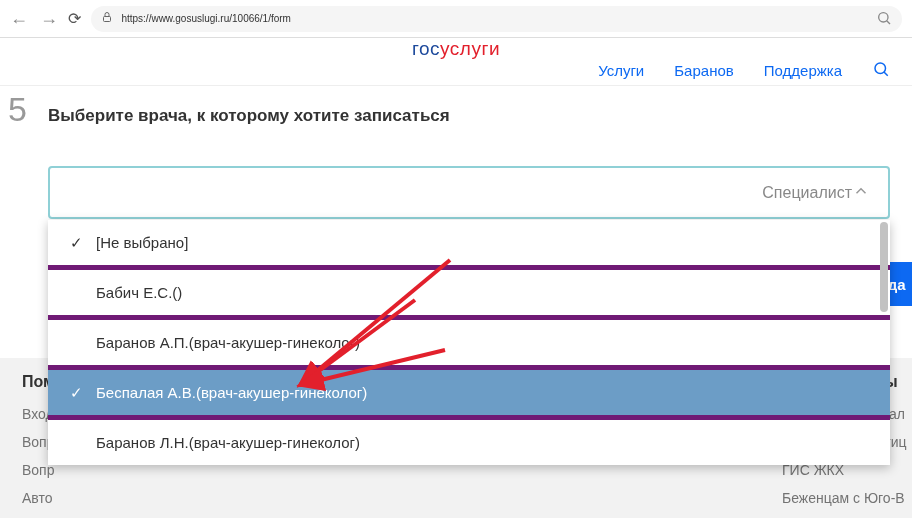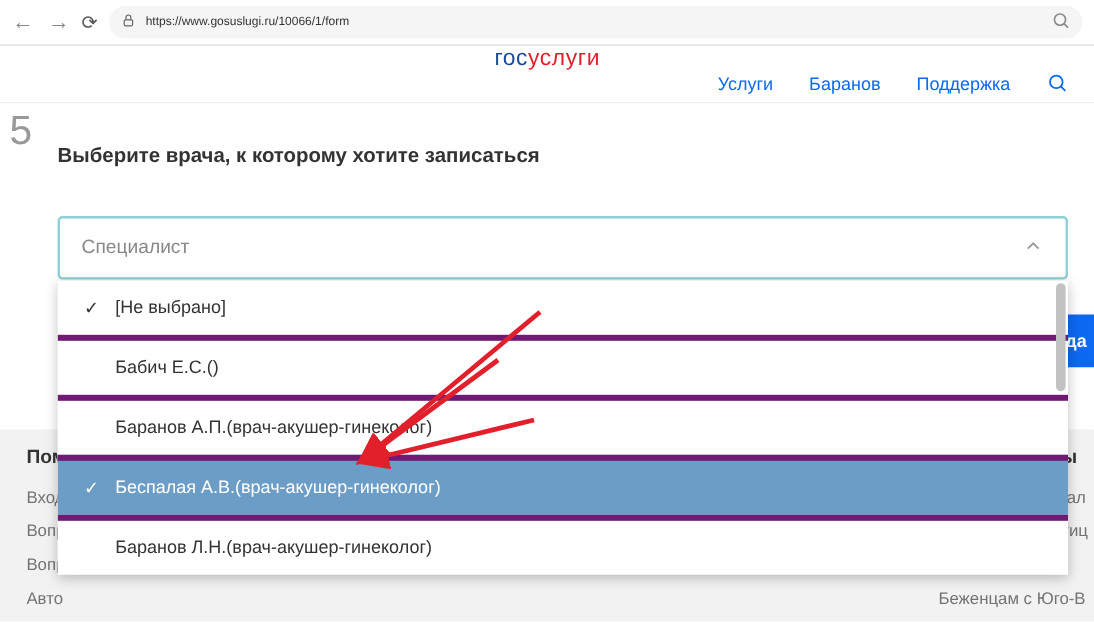--- a/index.html
+++ b/index.html
@@ -17,24 +17,24 @@
 .header { height: 48px; display: flex; align-items: center; padding: 0 22px; border-bottom: 1px solid #eee; flex-direction: column; }
 .logo { font-size: 19px; font-weight: 400; letter-spacing: 0.5px; }
 .logo .red { color: #e2202c; }
 .logo .blue { color: #1e4a9c; }
 .nav { margin-left: auto; display: flex; gap: 30px; align-items: center; }
 .nav a { color: #0d69f2; text-decoration: none; font-size: 15px; }
 .nav .search-icon { color: #0d69f2; cursor: pointer; }
 
 .content { position: relative; padding: 10px 22px 0 22px; }
 .step-num { position: absolute; left: 8px; top: 4px; font-size: 34px; color: #999; font-weight: 300; }
-.step-title { margin-left: 26px; font-size: 17px; color: #333; font-weight: 600; margin-top: 24px; }
+.step-title { margin-left: 26px; font-size: 17px; color: #333; font-weight: 600; margin-top: 10px; }
 
 .select-wrap { margin: 40px 0 0 26px; position: relative; }
-.select-box { border: 2px solid #8fd0d6; border-radius: 4px; padding: 14px 18px; display: flex; align-items: center; justify-content: space-between; cursor: pointer; background: #fff; }
+.select-box { border: 2px solid #8fd0d6; border-radius: 4px; padding: 14px 18px; display: flex; align-items: center; justify-content: flex-end; cursor: pointer; background: #fff; }
 .select-placeholder { color: #888; font-size: 16px; }
 .chevron { color: #999; }
 
 .dropdown { position: absolute; top: 54px; left: 0; right: 0; background: #fff; box-shadow: 0 3px 10px rgba(0,0,0,0.25); z-index: 50; max-height: 290px; overflow: hidden; }
 .option { padding: 14px 20px 14px 48px; font-size: 15px; color: #333; cursor: pointer; position: relative; border-top: 5px solid #701a75; }
 .option.first { border-top: none; }
 .option.selected { background: #6c9dc6; color: #fff; }
 .option .check { position: absolute; left: 22px; top: 14px; }
 .scrollbar { position: absolute; right: 2px; top: 2px; width: 8px; height: 90px; background: #c2c2c2; border-radius: 4px; }
 

